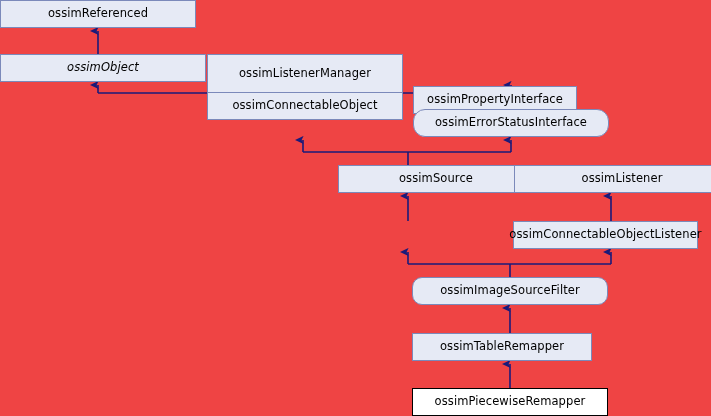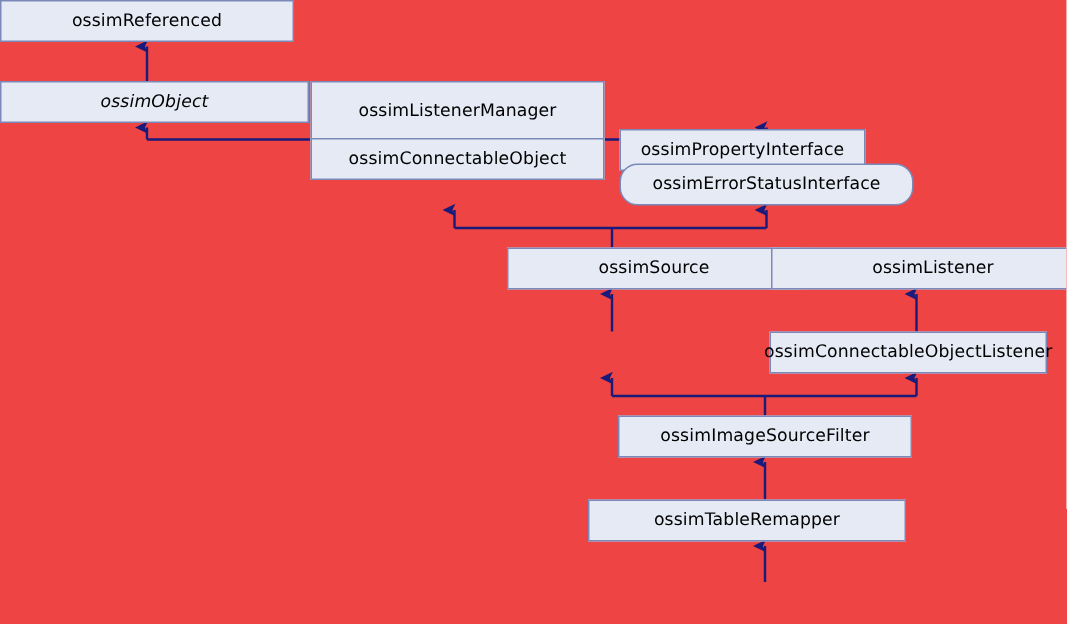--- a/index.html
+++ b/index.html
@@ -103,22 +103,25 @@
 
   <div class="node filled" style="left:514px;top:165px;width:216px;height:28px;">
     <span>ossimListener</span>
   </div>
 
 
   <div class="node filled" style="left:513px;top:221px;width:185px;height:28px;">
     <span>ossimConnectableObjectListener</span>
   </div>
 
-  <div class="node filled" style="left:412px;top:277px;width:196px;height:28px;">
+  <div class="node filled" style="left:412px;top:277px;width:196px;height:28px;border-radius:10px;">
     <span>ossimImageSourceFilter</span>
   </div>
 
-  <div class="node filled" style="left:392px;top:333px;width:212px;height:28px;">
+  <div class="node filled" style="left:412px;top:333px;width:180px;height:28px;">
     <span>ossimTableRemapper</span>
   </div>
 
+  <div class="node leaf" style="left:412px;top:388px;width:196px;height:28px;">
+    <span>ossimPiecewiseRemapper</span>
+  </div>
 
 </div>
 
 </body></html>

